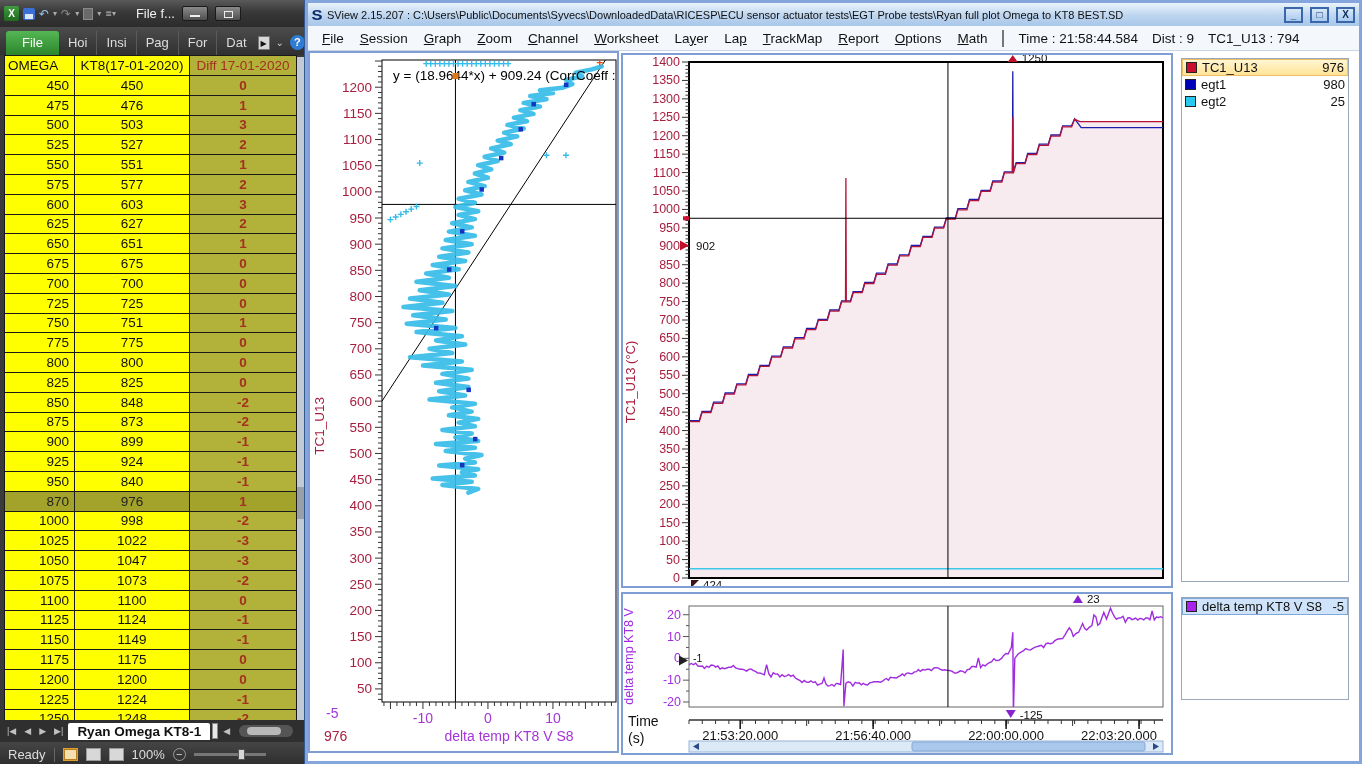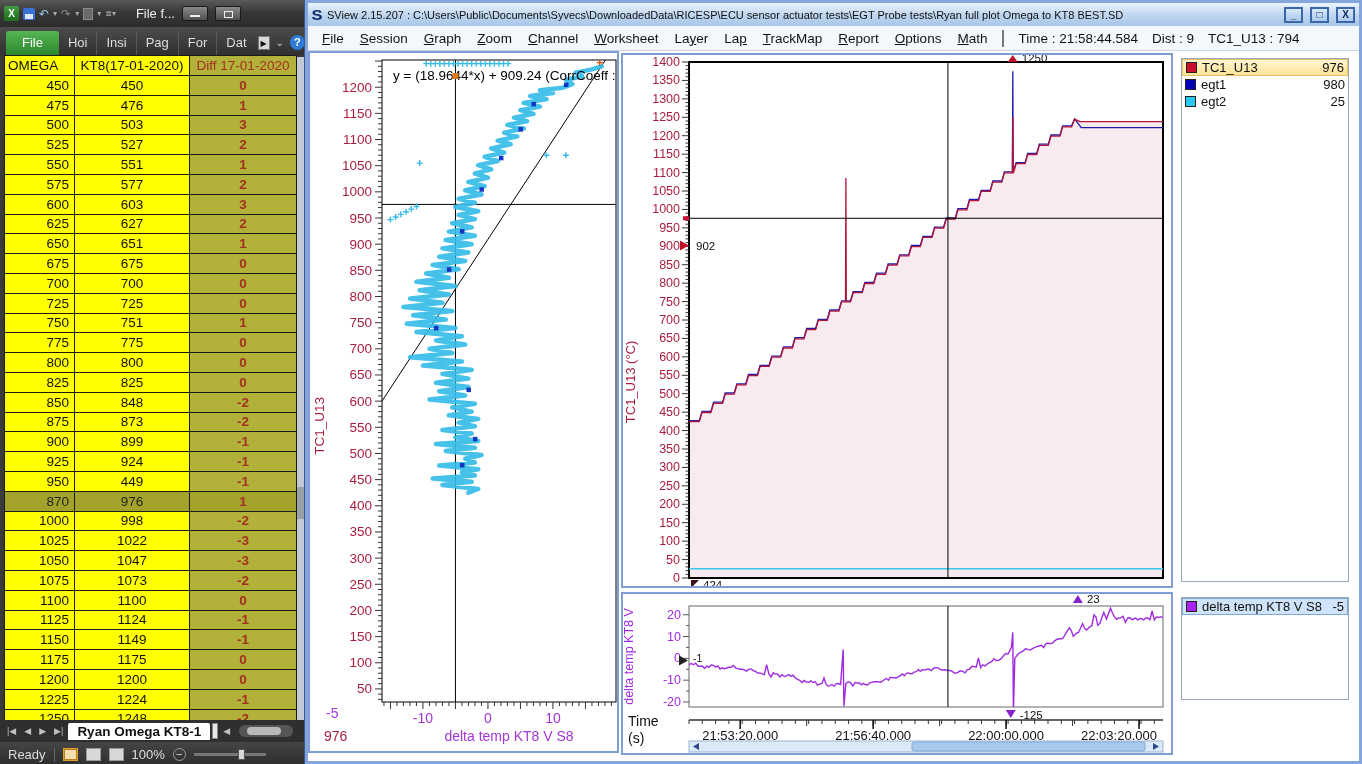--- a/index.html
+++ b/index.html
@@ -230,21 +230,21 @@
             <div class="xcell c-kt8">899</div>
             <div class="xcell c-diff">-1</div>
           </div>
           <div class="xrow">
             <div class="xcell c-omega">925</div>
             <div class="xcell c-kt8">924</div>
             <div class="xcell c-diff">-1</div>
           </div>
           <div class="xrow">
             <div class="xcell c-omega">950</div>
-            <div class="xcell c-kt8">449</div>
+            <div class="xcell c-kt8">840</div>
             <div class="xcell c-diff">-1</div>
           </div>
           <div class="xrow sel">
             <div class="xcell c-omega">870</div>
             <div class="xcell c-kt8">976</div>
             <div class="xcell c-diff">1</div>
           </div>
           <div class="xrow">
             <div class="xcell c-omega">1000</div>
             <div class="xcell c-kt8">998</div>

